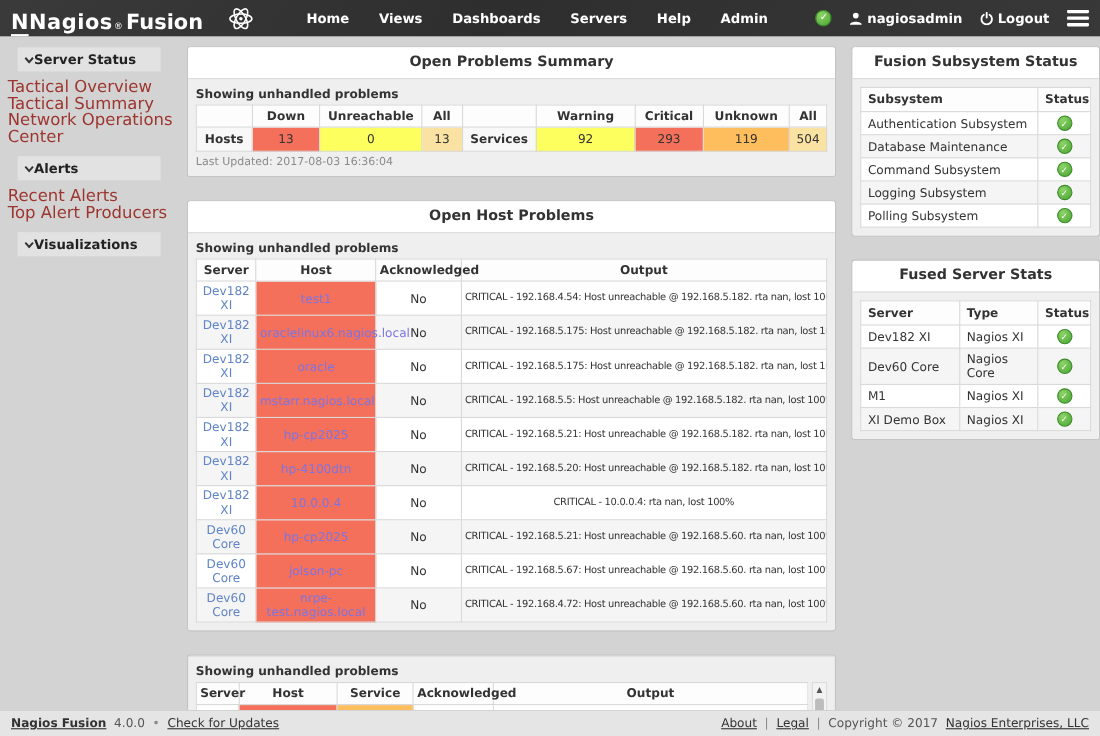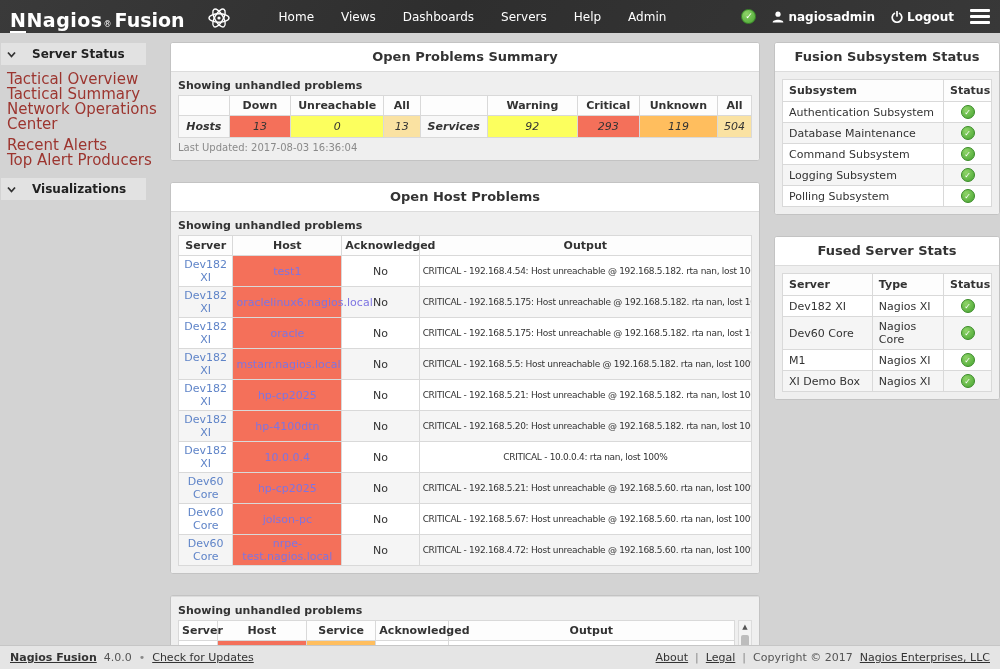--- a/index.html
+++ b/index.html
@@ -13,38 +13,38 @@
     height:33px; background:linear-gradient(120deg,#3a3a3a 0%,#2e2e2e 45%,#383838 100%);
     display:flex; align-items:center; padding:6px 10px; color:#fff;
   }
   .logo { display:flex; align-items:baseline; cursor:pointer; }
   .logo-brand { font-size:19px; font-weight:bold; letter-spacing:0.5px; }
   .logo-brand .n-underline { border-bottom:2px solid #fff; }
   .logo-reg { font-size:8px; margin:0 3px 0 1px; vertical-align:super; }
   .logo-product { font-size:19px; font-weight:bold; margin-right:22px; }
   .atom { position:relative; top:3px; }
   .nav-menu { display:flex; margin-left:48px; gap:27px; }
-  .nav-item { color:#fff; font-weight:normal; font-size:12px; text-decoration:none; cursor:pointer; }
+  .nav-item { color:#fff; font-weight:bold; font-size:12px; text-decoration:none; cursor:pointer; }
   .nav-right { margin-left:auto; display:flex; align-items:center; gap:16px; }
   .nav-right .nav-link { display:flex; align-items:center; gap:4px; color:#fff; font-weight:bold; font-size:12px; text-decoration:none; cursor:pointer; }
   .check-circle {
     width:15px; height:15px; border-radius:50%;
     background:radial-gradient(circle at 35% 30%, #8fd468, #47a432);
     border:1px solid #3c8c2a; color:#fff; font-size:9px; font-weight:bold;
     display:inline-flex; align-items:center; justify-content:center; line-height:1;
   }
   .hamburger { width:20px; cursor:pointer; padding:2px 0; }
   .hamburger div { height:3px; background:#fff; margin:3px 0; border-radius:1px; }
   
   .page { display:flex; align-items:flex-start; height:612px; }
   .sidebar { width:170px; padding-top:4px; flex:none; }
   .side-header {
-    background:#e2e2e2; margin:6px 24px 5px 1px; padding:4px 6px;
+    background:#e2e2e2; margin:6px 24px 5px 16px; padding:4px 6px;
     font-weight:bold; font-size:12px; color:#222;
-    display:flex; align-items:center; gap:16px;
+    display:flex; align-items:center; gap:0;
   }
   .side-links { padding:2px 0 4px 7px; }
   .side-link { display:block; color:#9c352f; font-size:15px; line-height:15px; text-decoration:none; cursor:pointer; }
   .content { width:590px; flex:none; padding-top:9px; }
   .rightbar { width:226px; flex:none; margin-left:14px; padding-top:9px; }
   
   .panel { background:#fff; border:1px solid #c3c3c3; border-radius:3px; margin-bottom:21px; overflow:hidden; }
   .panel-title { text-align:center; font-weight:bold; font-size:13px; padding:6px 0 7px; background:#fff; }
   .panel-body { background:#efefef; border-top:1px solid #dcdcdc; padding:7px; }
   .showing { font-weight:bold; font-size:11px; margin-bottom:3px; }
@@ -57,21 +57,21 @@
   td a { text-decoration:none; cursor:pointer; }
   .link-blue { color:#5f84c8; }
   .cell-link { color:#7d74e2; }
   
   .st-crit   { background:#f4705a !important; }
   .st-warn   { background:#fcff5e !important; }
   .st-unk    { background:#ffbe5e !important; }
   .st-all    { background:#fae2a2 !important; }
   .rowlabel  { background:#f8f8f8 !important; font-weight:bold; }
   
-  .summary-table td { padding:4px 1px;font-style:italic; }
+  .summary-table td { padding:4px 1px; }
   
   .hostprob td { padding:2px 3px; height:17px; }
   .output-cell { font-size:9px; letter-spacing:-0.3px; white-space:nowrap; overflow:hidden; color:#333; }
   .svcprob .output-cell { white-space:normal; line-height:1.25; }
   .svcprob td { padding:2px 3px; height:29px; font-size:10px; }
   .svcprob th { font-size:11px; }
   
   .scrollwrap { display:flex; gap:3px; align-items:stretch; height:163px; }
   .scrolltable { flex:1; overflow:hidden; }
   .vscrollbar {
@@ -167,20 +167,28 @@
             <polyline points="1,1.5 4.5,5.5 8,1.5" fill="none" stroke="#333" stroke-width="1.8"></polyline>
           </svg>
         </span>
       <span>Server Status</span>
     </div>
     <div class="side-links">
       <a class="side-link">Tactical Overview</a>
       <a class="side-link">Tactical Summary</a>
       <a class="side-link">Network Operations Center</a>
     </div>
+    <div class="side-header">
+      <span>
+          <svg width="9" height="7" viewBox="0 0 9 7">
+            <polyline points="1,1.5 4.5,5.5 8,1.5" fill="none" stroke="#333" stroke-width="1.8"></polyline>
+          </svg>
+        </span>
+      <span>Alerts</span>
+    </div>
     <div class="side-links">
       <a class="side-link">Recent Alerts</a>
       <a class="side-link">Top Alert Producers</a>
     </div>
     <div class="side-header">
       <span>
           <svg width="9" height="7" viewBox="0 0 9 7">
             <polyline points="1,1.5 4.5,5.5 8,1.5" fill="none" stroke="#333" stroke-width="1.8"></polyline>
           </svg>
         </span>

